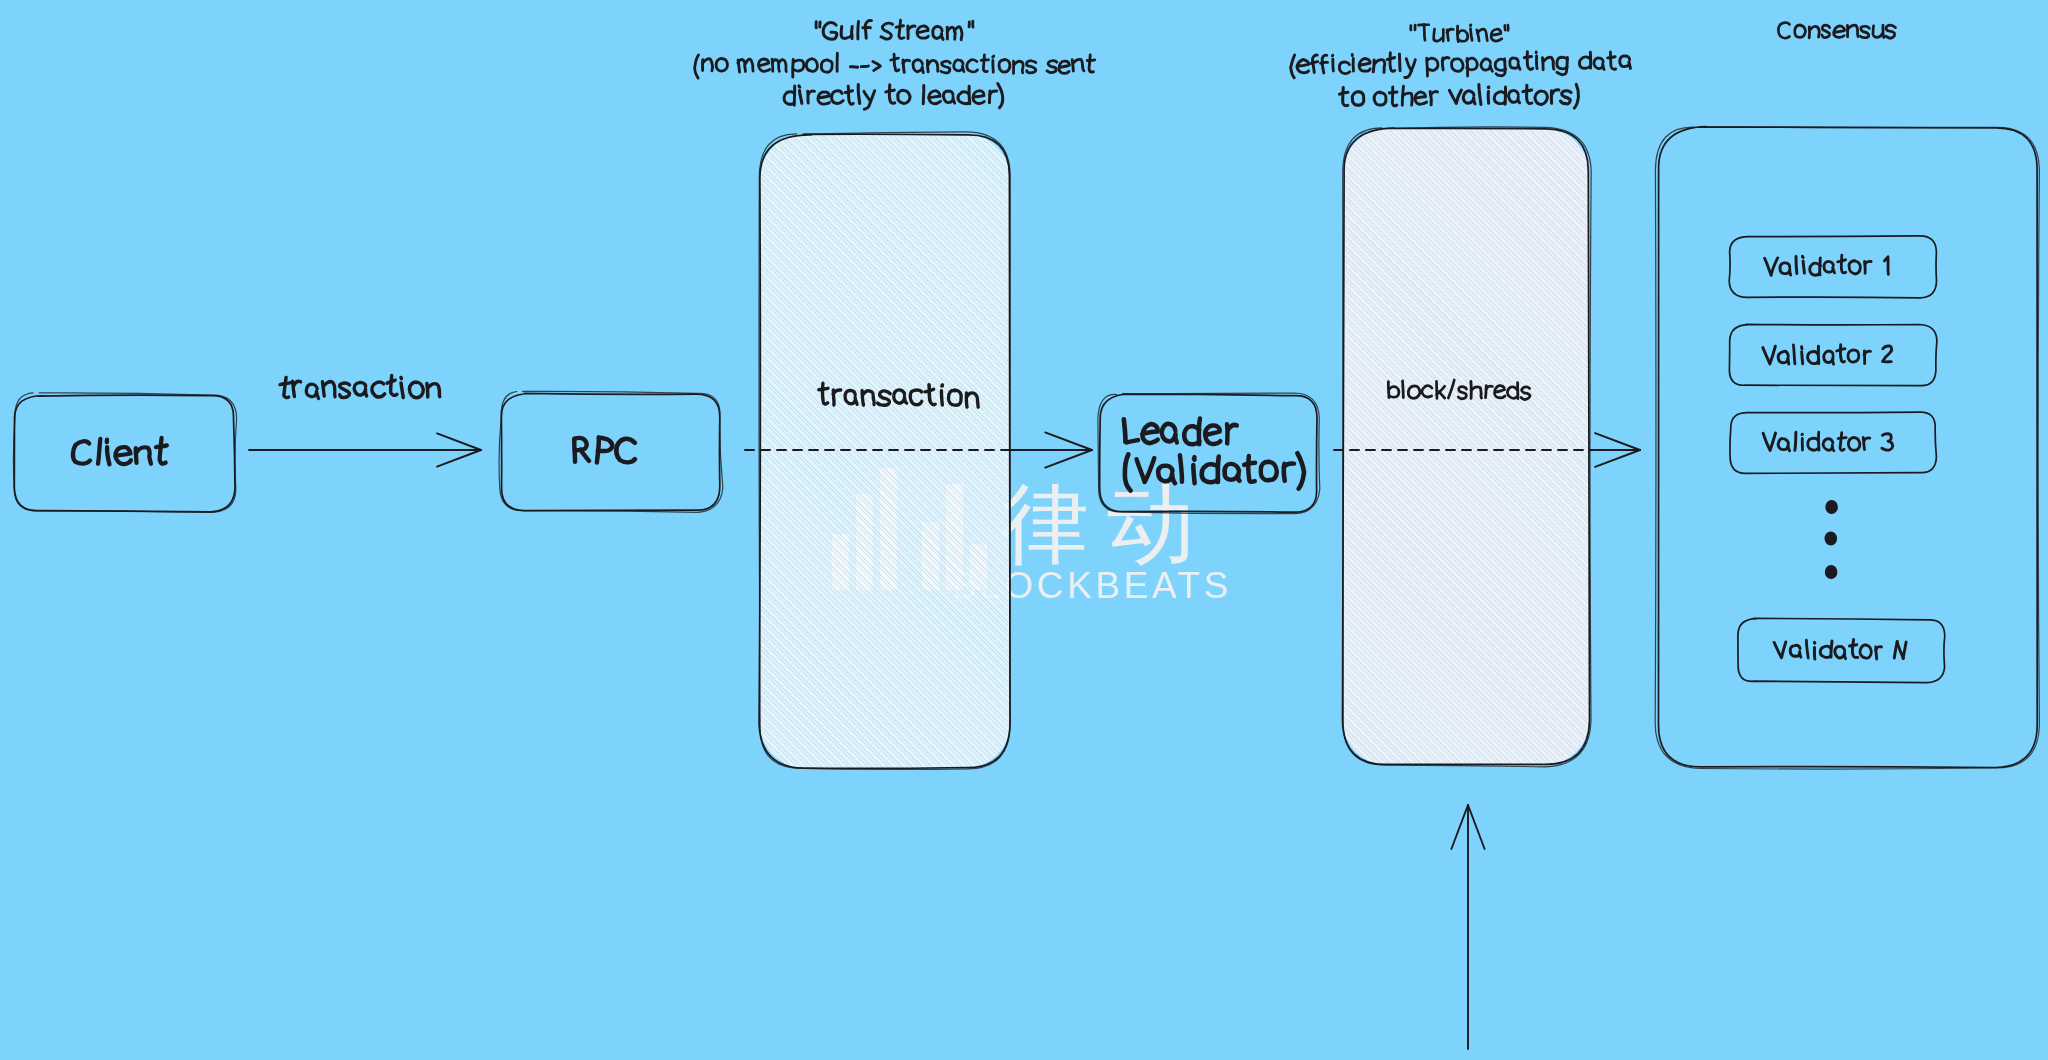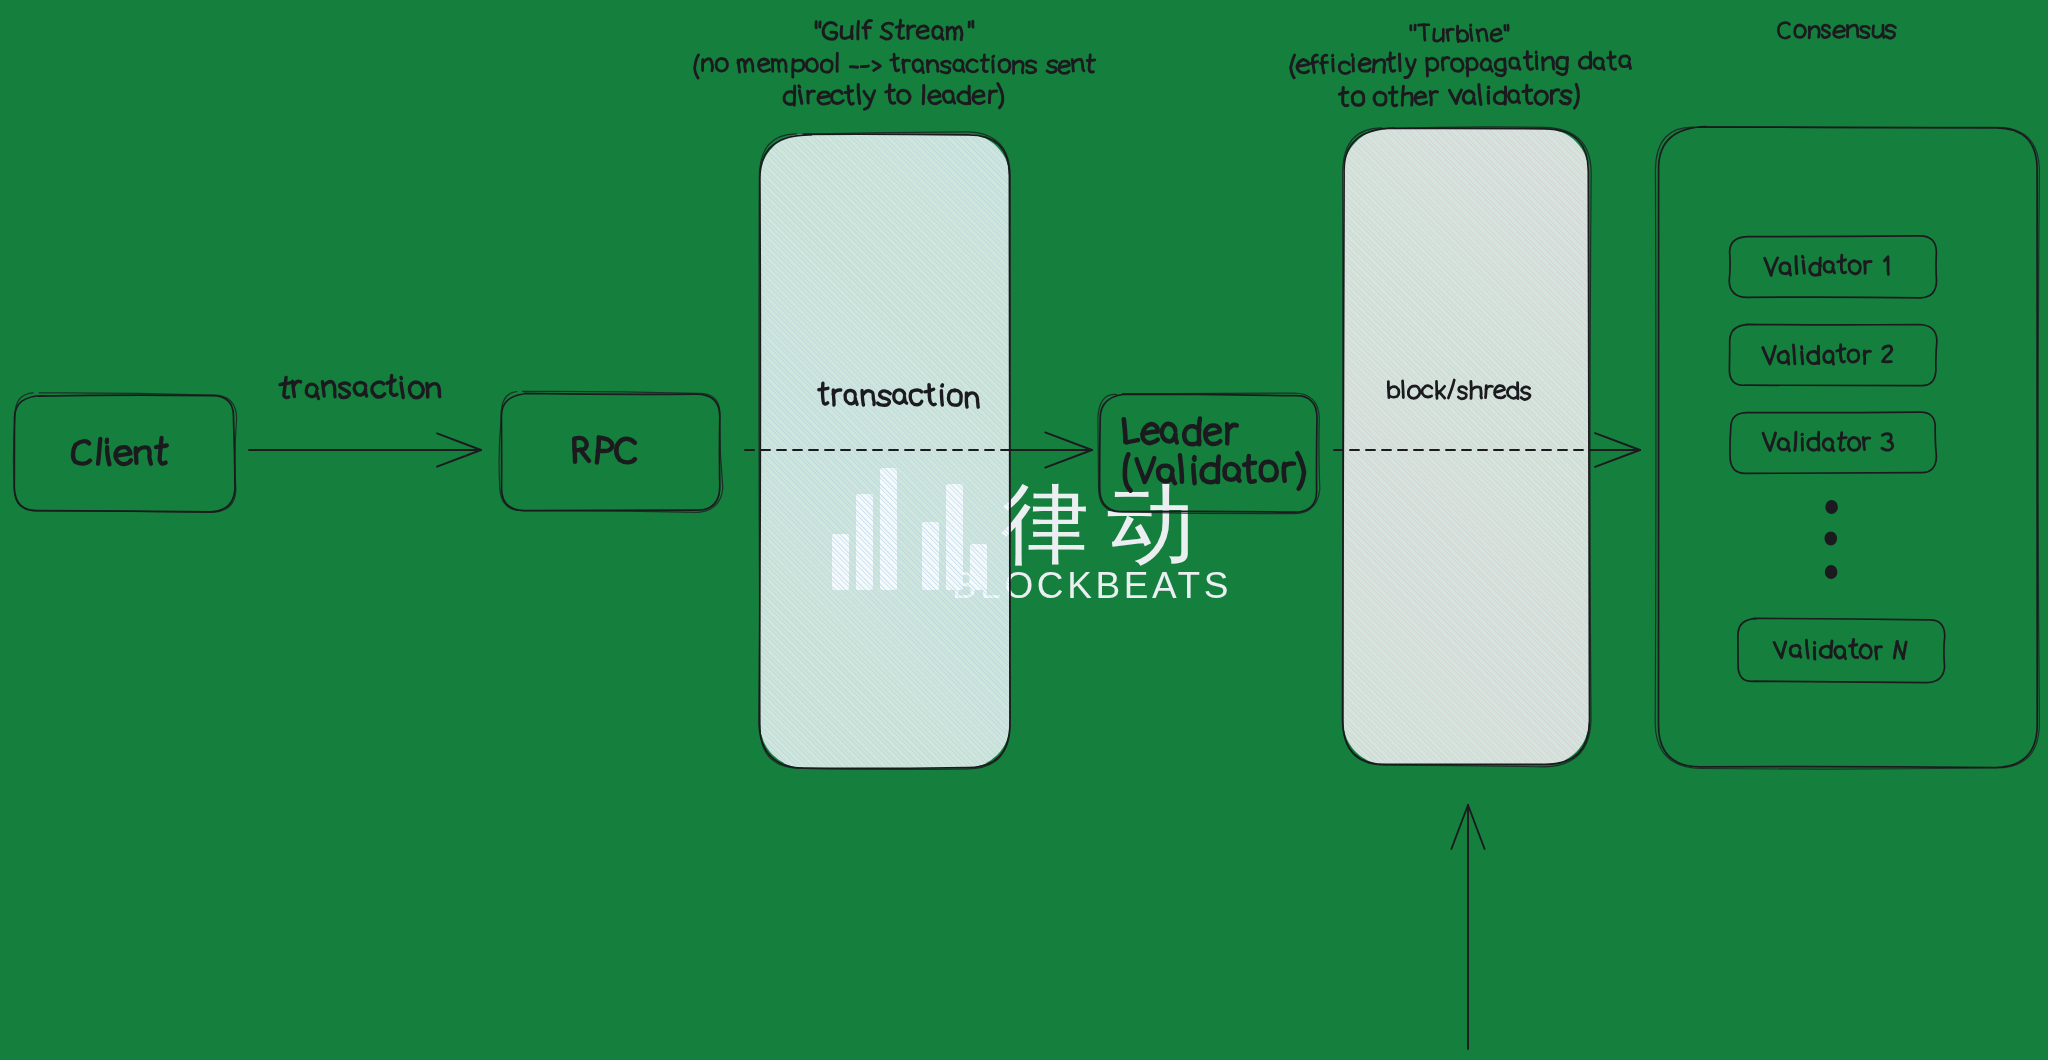--- a/index.html
+++ b/index.html
@@ -1,19 +1,19 @@
 <!DOCTYPE html>
 <html><head>
 <meta charset="utf-8">
 <title>Solana transaction flow</title>
 <style>
   html,body{margin:0;padding:0;background:#ffffff;}
   body{width:2048px;height:1060px;overflow:hidden;
        font-family:"Liberation Sans",sans-serif;}
-  #stage{position:relative;width:2048px;height:1060px;background:#15803d;}
+  #stage{position:relative;width:2048px;height:1060px;background:#7dd3fc;}
   svg#board{position:absolute;left:0;top:0;width:2048px;height:1060px;display:block;}
   .ink{fill:none;stroke:#1b1b1f;stroke-linecap:round;stroke-linejoin:round;}
   .glyph{fill:none;stroke:#1b1b1f;stroke-linecap:round;stroke-linejoin:round;}
 </style>
 </head>
 <body>
 
 <div id="stage">
   <svg id="board" viewBox="0 0 2048 1060">
       <defs>

